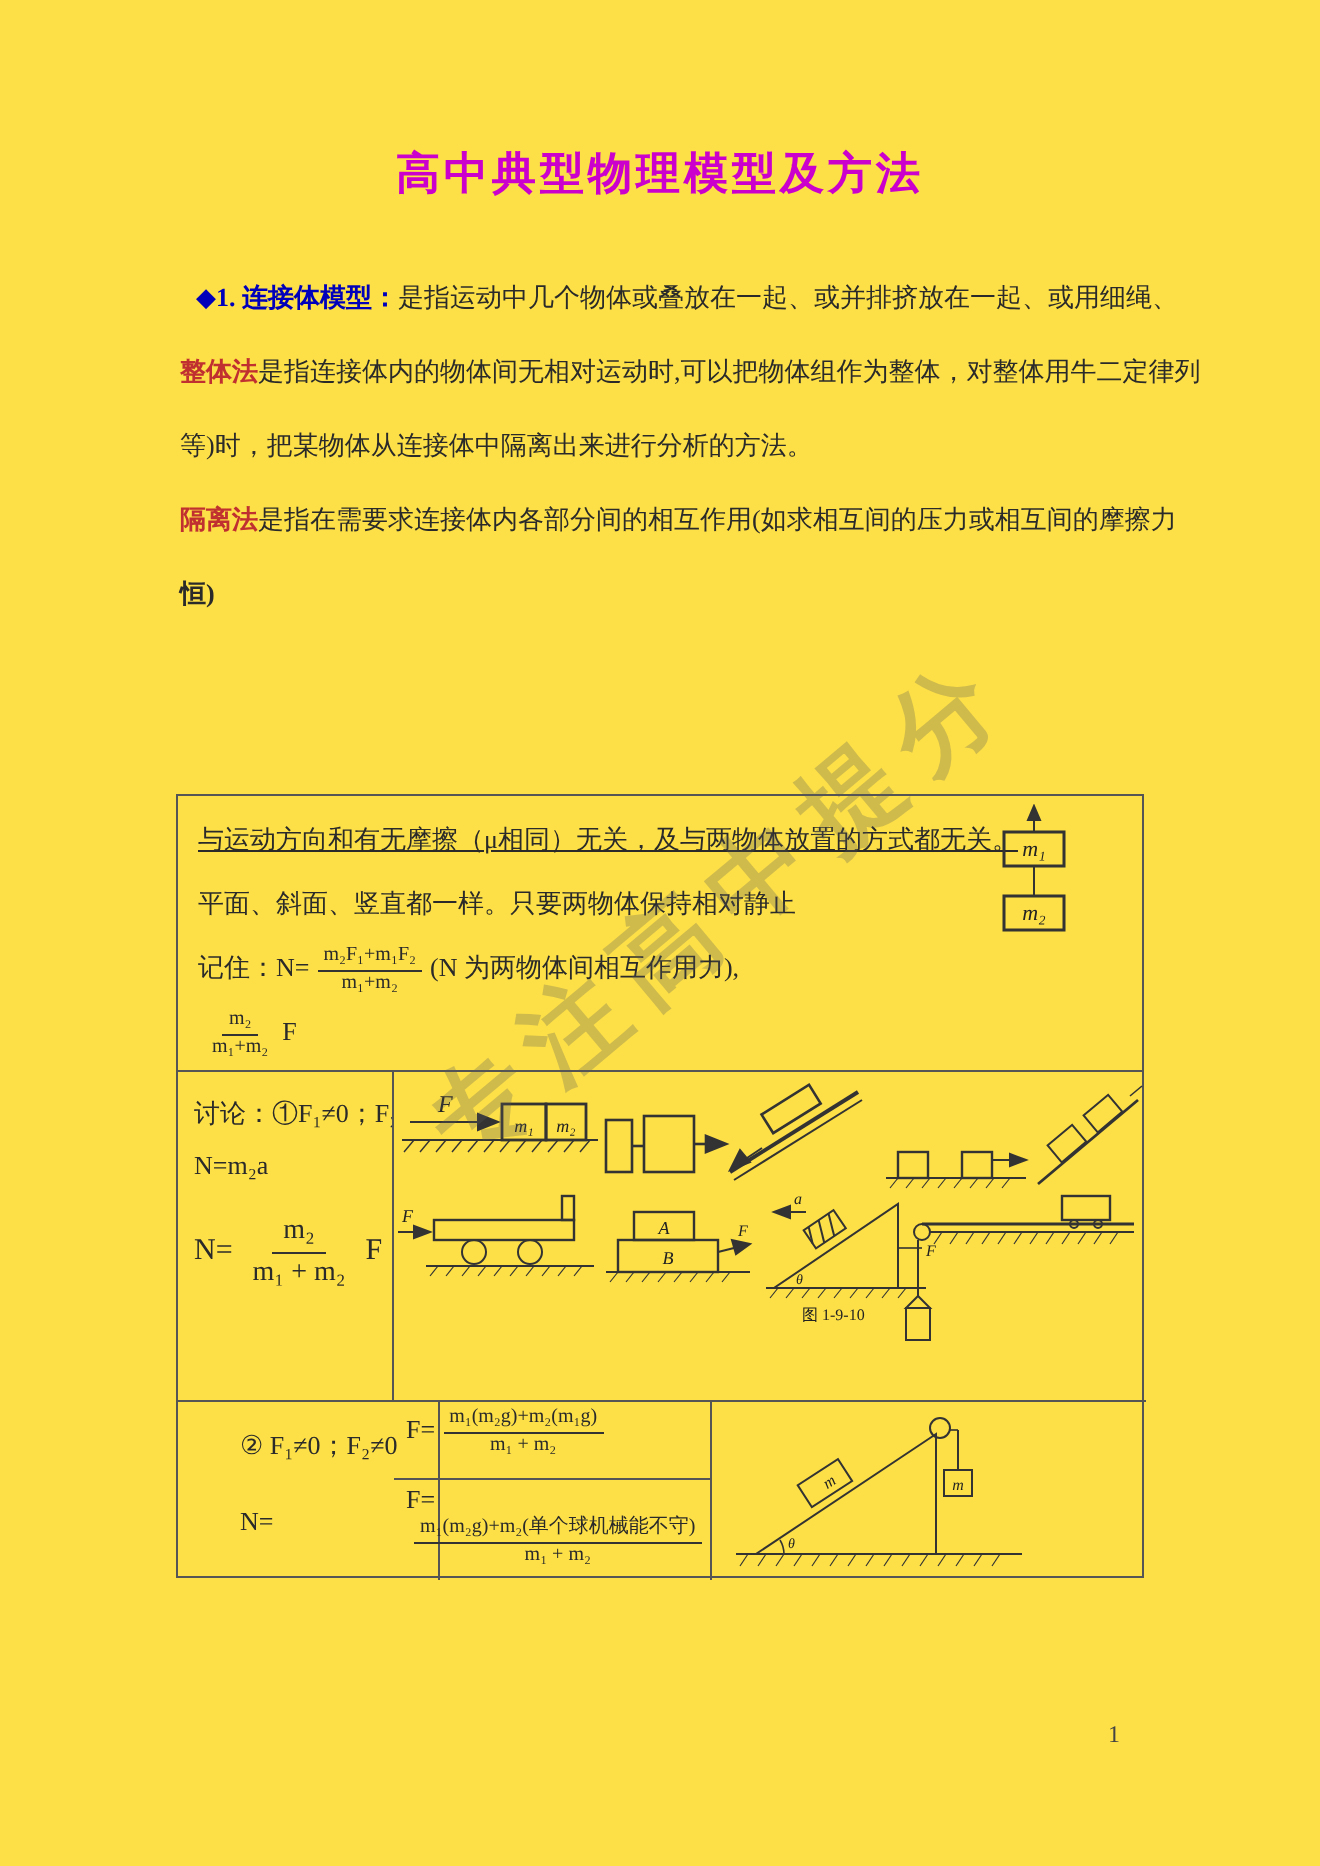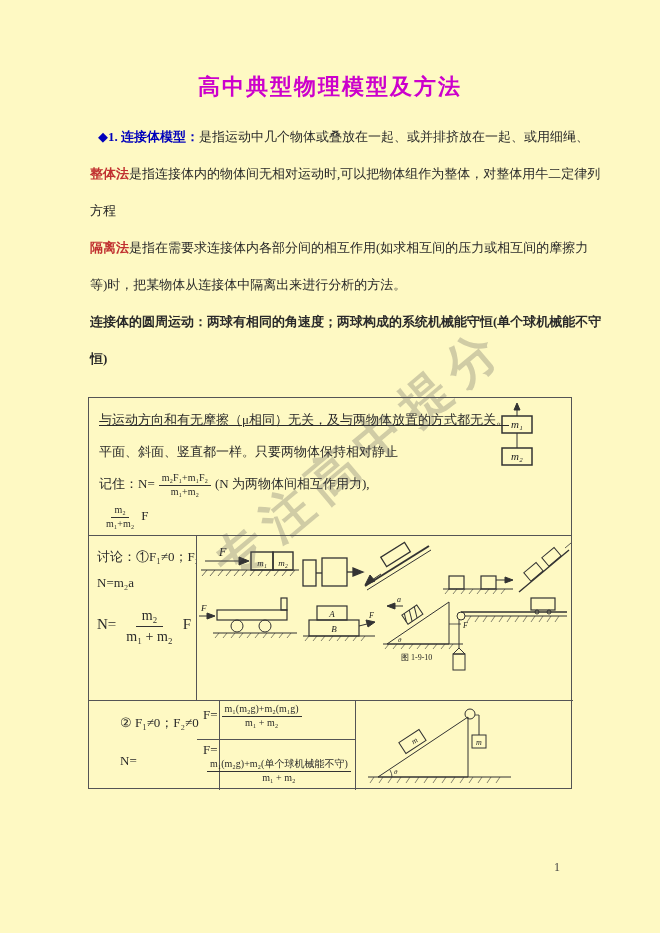--- a/index.html
+++ b/index.html
@@ -1,21 +1,21 @@
 <!DOCTYPE html>
 <html><head>
 <meta charset="utf-8">
 <style>
   html,body{margin:0;padding:0;}
   body{background:#fff;}
-  .page{position:relative;width:660px;height:933px;background:#fef9c3;overflow:hidden;
+  .page{position:relative;width:660px;height:933px;background:#fde047;overflow:hidden;
         font-family:"Liberation Serif","DejaVu Serif",serif;color:#2a2a2a;}
   .title{position:absolute;left:0;top:72px;width:100%;text-align:center;
          font-size:22px;font-weight:bold;color:#cc00cc;margin:0;letter-spacing:2px;}
-  .intro{position:absolute;left:90px;top:118px;width:500px;font-size:13px;}
+  .intro{position:absolute;left:90px;top:130px;width:500px;font-size:13px;}
   .intro .line{height:37px;line-height:37px;white-space:nowrap;}
   .kw-blue{color:#0000bb;font-weight:bold;}
   .kw-red{color:#c03030;font-weight:bold;font-family:Liberation Serif, serif;}
   .bold-line{font-weight:bold;}
   .indent{padding-left:8px;}
   
   .tbl{position:absolute;left:88px;top:397px;width:484px;height:392px;
        border:1px solid #555;box-sizing:border-box;font-size:13px;}
   .cell{position:absolute;box-sizing:border-box;overflow:hidden;}
   .r1{left:0;top:0;width:100%;height:138px;border-bottom:1px solid #555;padding:6px 10px;}
@@ -56,30 +56,24 @@
   <h1 class="title">高中典型物理模型及方法</h1>
 
   <div class="intro">
     <div class="line indent">
       <span class="kw-blue">◆1. 连接体模型：</span><span>是指运动中几个物体或叠放在一起、或并排挤放在一起、或用细绳、</span>
     </div>
     <div class="line">
       <span class="kw-red">整体法</span><span>是指连接体内的物体间无相对运动时,可以把物体组作为整体，对整体用牛二定律列</span>
     </div>
     <div class="line">
-      <span>方程</span>
+      <span>等)时，把某物体从连接体中隔离出来进行分析的方法。</span>
     </div>
     <div class="line">
       <span class="kw-red">隔离法</span><span>是指在需要求连接体内各部分间的相互作用(如求相互间的压力或相互间的摩擦力</span>
-    </div>
-    <div class="line">
-      <span>等)时，把某物体从连接体中隔离出来进行分析的方法。</span>
-    </div>
-    <div class="line bold-line">
-      <span>连接体的圆周运动：两球有相同的角速度；两球构成的系统机械能守恒(单个球机械能不守</span>
     </div>
     <div class="line bold-line">
       <span>恒)</span>
     </div>
   </div>
 
   <div class="tbl">
 
     <div class="cell r1">
       <div class="tline">

